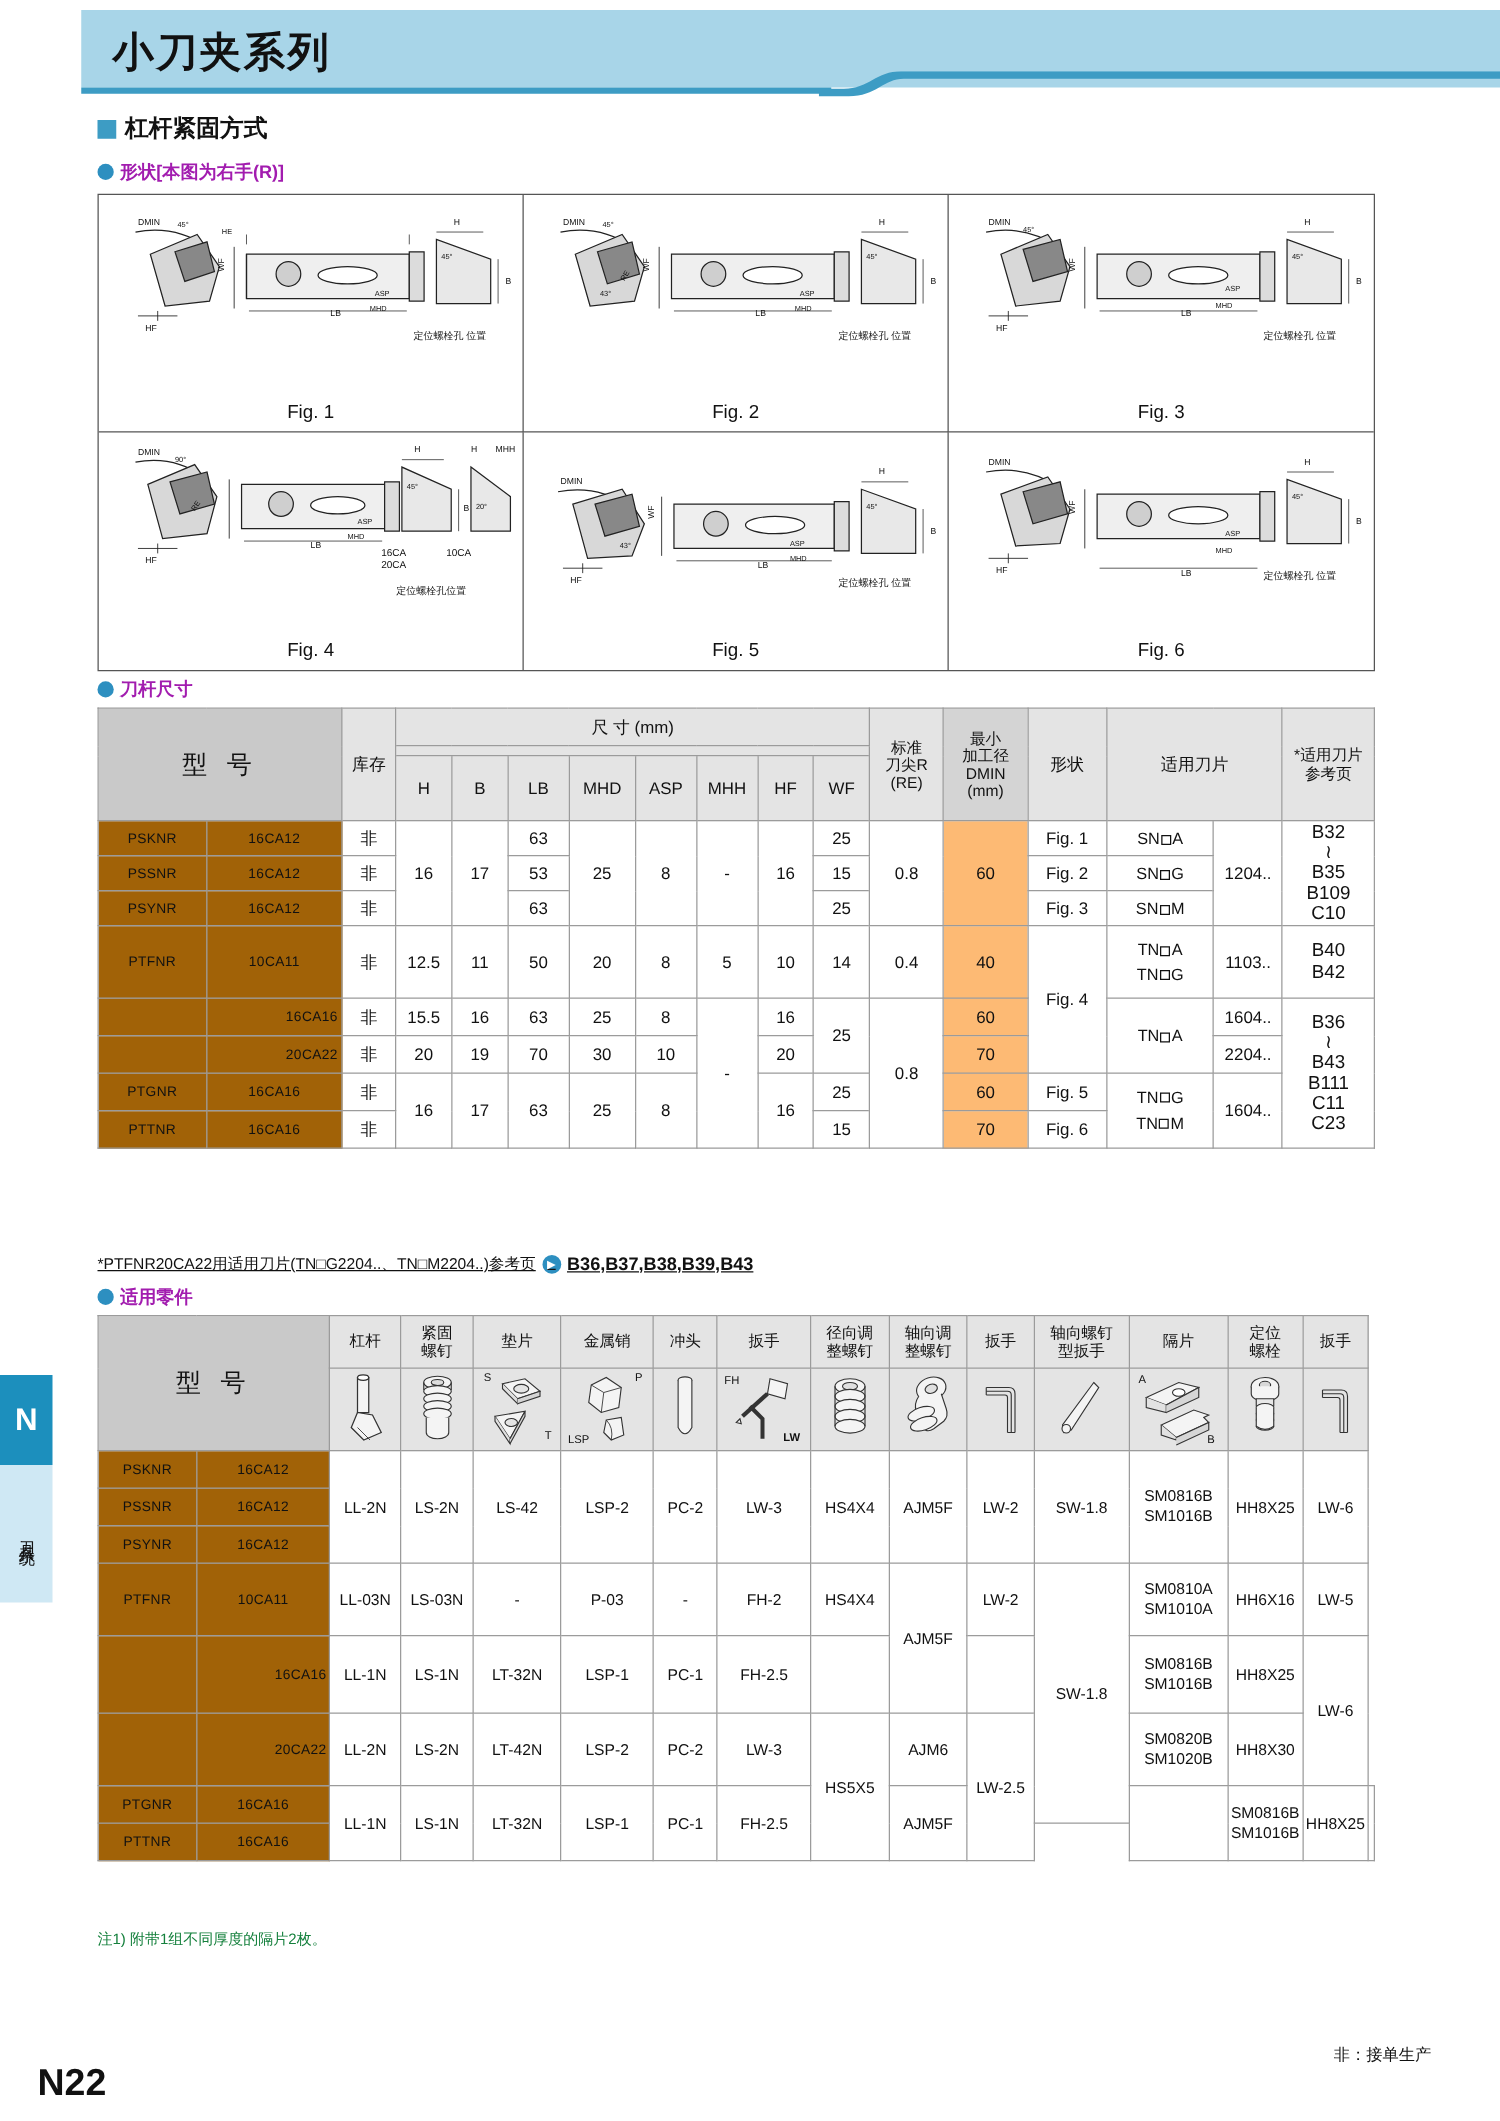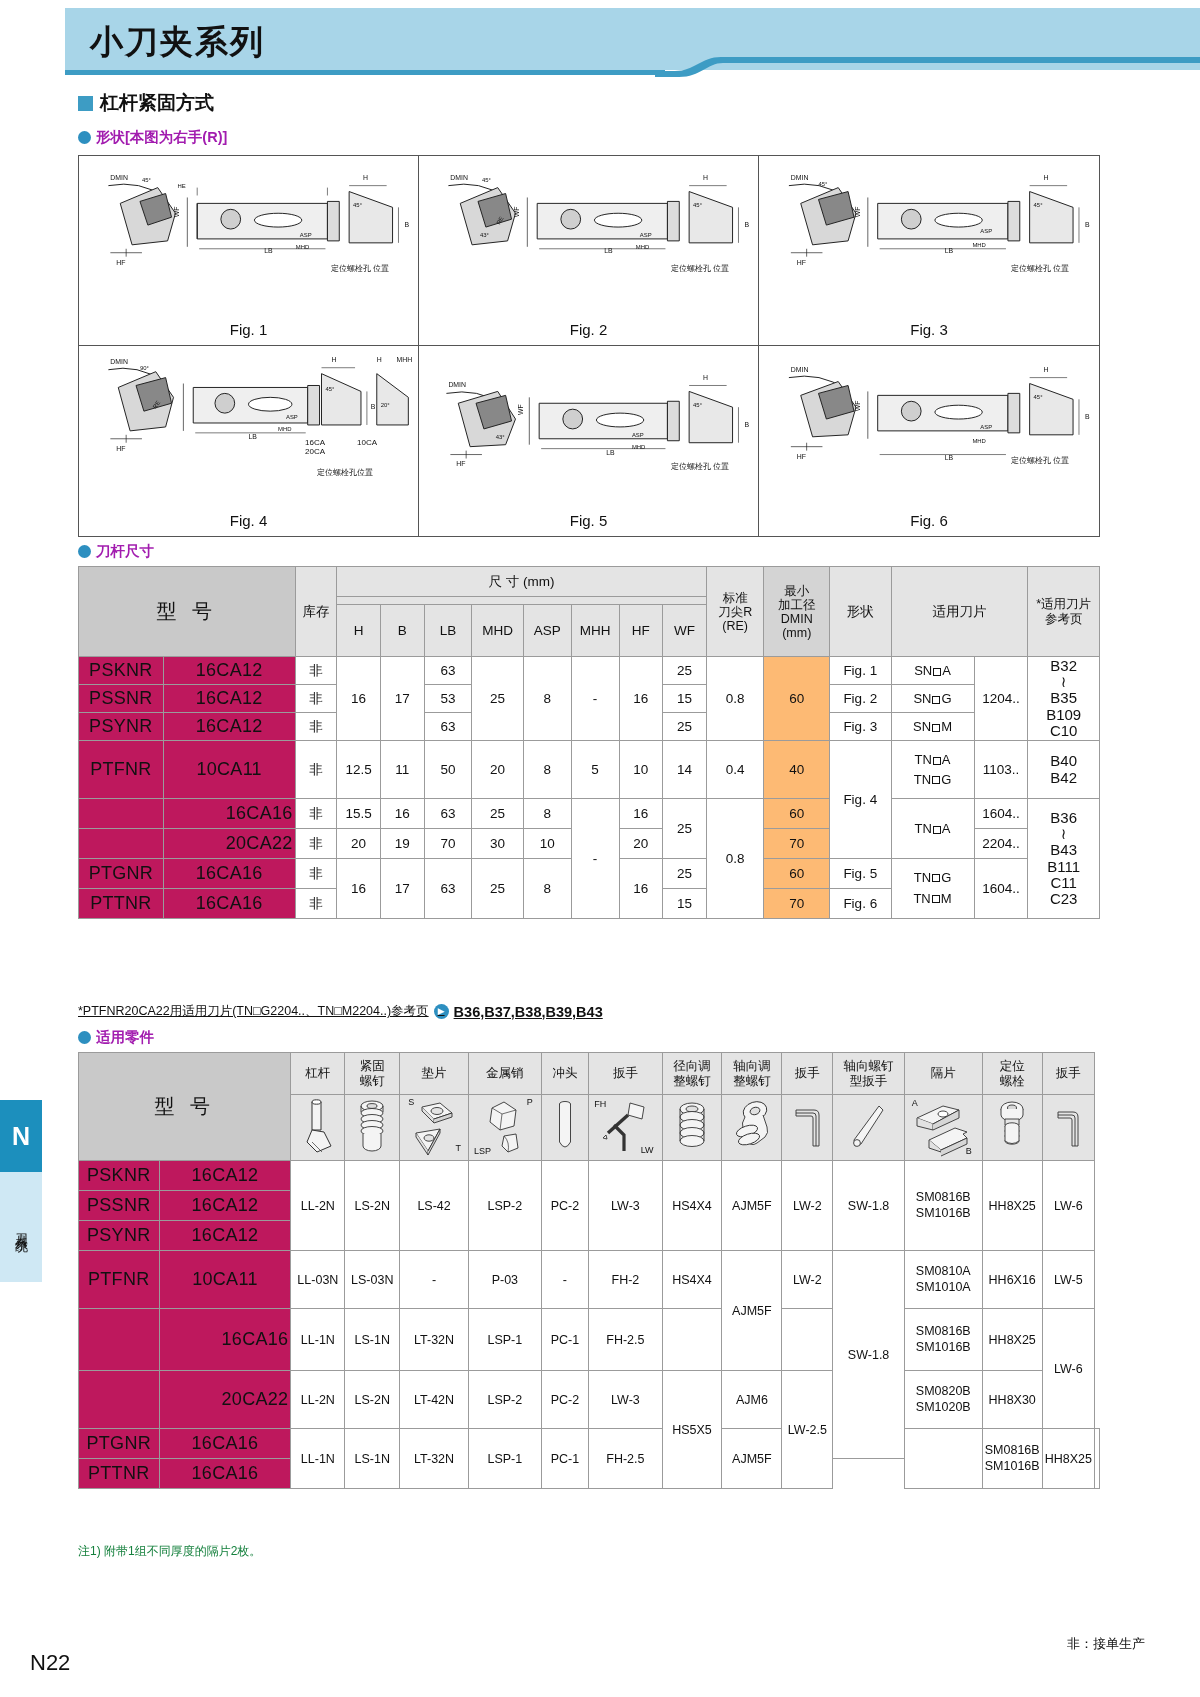--- a/index.html
+++ b/index.html
@@ -64,21 +64,21 @@
   table { border-collapse:collapse; }
   .tbl { position:absolute; font-size:13.5px; }
   .tbl td, .tbl th {
     border:1px solid #9b9b9b; text-align:center; vertical-align:middle;
     padding:0 2px; font-weight:normal; color:#111;
   }
   .hdr { background:#e4e4e4; }
   .hdr-model { background:#c9c9c9; font-size:20px; letter-spacing:5px; }
   .hdr-dark { background:#d4d4d4; }
   .modelcell {
-    background:#be185d; font-weight:bold; font-size:18px; text-align:left;
+    background:#a16207; font-weight:bold; font-size:11px; text-align:left;
     padding-left:10px; letter-spacing:0.3px;
   }
   .modelcell.indent { padding-left:62px; }
   .dmin { background:#fdba74; }
   .bigb { font-weight:bold; font-size:15px; line-height:1.08; }
   .sqbox {
     display:inline-block; width:8px; height:8px; border:1px solid #111;
     vertical-align:middle; margin:0 1px;
   }
   .insert-cell { text-align:left; padding-left:9px; font-size:13px; }
@@ -113,21 +113,21 @@
   .tab-cn {
     position:absolute; left:0; top:1172px; width:42px; height:110px;
     background:#cfe8f4; color:#111; font-size:13px;
     display:flex; align-items:center; justify-content:center;
     writing-mode:vertical-rl; text-orientation:upright; letter-spacing:2px;
   }
 
   
   .note-bottom { position:absolute; left:78px; top:1543px; font-size:12px; color:#15803d; }
   .legend-bottom { position:absolute; right:55px; top:1635px; font-size:13px; color:#111; }
-  .pageno { position:absolute; left:30px; top:1650px; font-size:22px; font-weight:normal; color:#111; }
+  .pageno { position:absolute; left:30px; top:1650px; font-size:30px; font-weight:bold; color:#111; }
 </style>
 </head>
 <body>
 
 <div class="banner"></div>
 <div class="banner-title">小刀夹系列</div>
 <div class="banner-underline"></div>
 <svg class="banner-swoosh" viewBox="0 0 545 22" preserveAspectRatio="none">
   <path d="M0 14 L20 14 C40 14 46 0 66 0 L545 0 L545 6 L68 6 C52 6 46 20 24 20 L0 20 Z" fill="#3d9cc4"></path>
 </svg>
@@ -683,21 +683,21 @@
           <div class="icon-box" style="padding-top:2px">
       <svg width="62" height="60" viewBox="0 0 62 60">
               <g stroke="#333" fill="#f4f4f4" stroke-width="0.9">
         <path d="M36 4 L50 8 L48 20 L34 16 Z"></path>
                 <path d="M34 16 L14 34" stroke-width="3.4"></path>
                 <path d="M12 36 l-3 3 l4 1 z"></path>
         <path d="M20 26 L30 36 L30 52" stroke-width="3.2" fill="none"></path>
       </g>
             </svg>
       <span class="icon-tag" style="left:3px; top:2px;">FH</span>
-      <span class="icon-tag" style="right:6px; bottom:4px;">LW</span>
+      <span class="icon-tag" style="right:6px; bottom:4px;font-weight:bold;">LW</span>
     </div>
         </td>
 
     <td class="icon-cell">
           <div class="icon-box">
             <svg width="34" height="56" viewBox="0 0 34 56">
               <g stroke="#333" fill="#f4f4f4" stroke-width="0.9">
                 <ellipse cx="17" cy="9" rx="12" ry="6"></ellipse>
                 <ellipse cx="17" cy="9" rx="6" ry="3" fill="#e0e0e0"></ellipse>
                 <ellipse cx="17" cy="17" rx="12" ry="5.5"></ellipse>

